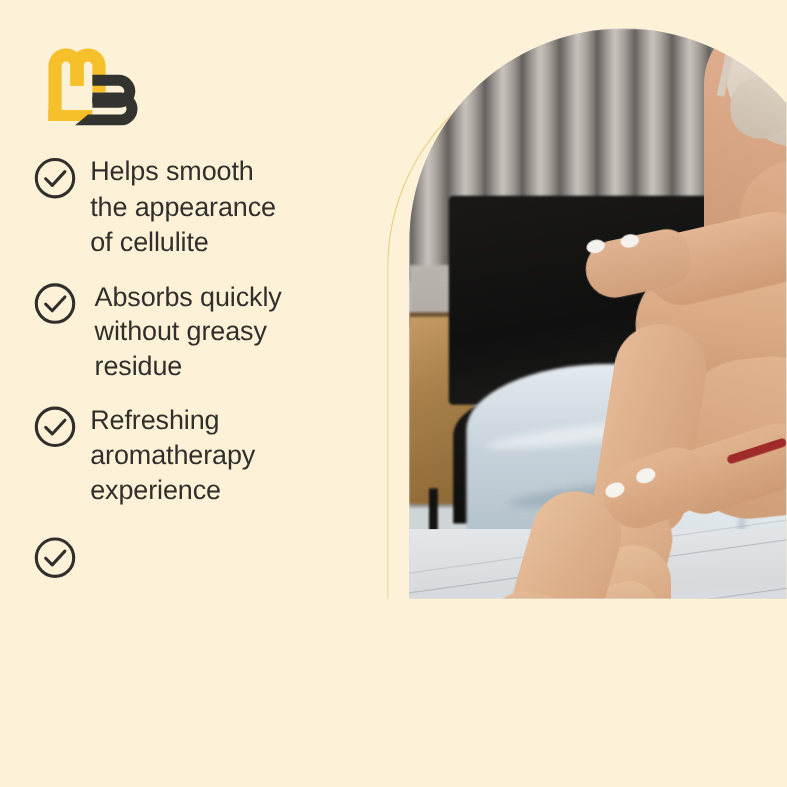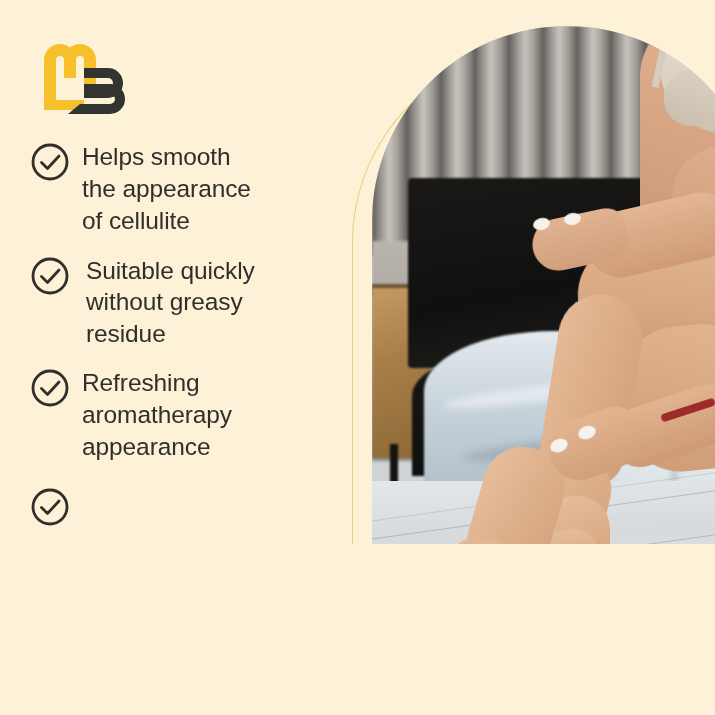--- a/index.html
+++ b/index.html
@@ -524,35 +524,35 @@
 of cellulite</span>
     </div>
 
     <div class="bullet b1">
       <span class="bullet-icon">
         <svg viewBox="0 0 40 40" width="40" height="40">
           <circle cx="20" cy="20" r="17" fill="none" stroke="#302F2B" stroke-width="2.8"></circle>
           <path d="M11.5 20.5 L17.5 26.5 L29 14" fill="none" stroke="#302F2B" stroke-width="2.8" stroke-linecap="round" stroke-linejoin="round"></path>
         </svg>
       </span>
-      <span class="bullet-text">Suitable quickly
+      <span class="bullet-text">Absorbs quickly
 without greasy
 residue</span>
     </div>
 
     <div class="bullet b2">
       <span class="bullet-icon">
         <svg viewBox="0 0 40 40" width="40" height="40">
           <circle cx="20" cy="20" r="17" fill="none" stroke="#302F2B" stroke-width="2.8"></circle>
           <path d="M11.5 20.5 L17.5 26.5 L29 14" fill="none" stroke="#302F2B" stroke-width="2.8" stroke-linecap="round" stroke-linejoin="round"></path>
         </svg>
       </span>
       <span class="bullet-text">Refreshing
 aromatherapy
-appearance</span>
+experience</span>
     </div>
 
     <div class="bullet b3">
       <span class="bullet-icon">
         <svg viewBox="0 0 40 40" width="40" height="40">
           <circle cx="20" cy="20" r="17" fill="none" stroke="#302F2B" stroke-width="2.8"></circle>
           <path d="M11.5 20.5 L17.5 26.5 L29 14" fill="none" stroke="#302F2B" stroke-width="2.8" stroke-linecap="round" stroke-linejoin="round"></path>
         </svg>
       </span>
     </div>

